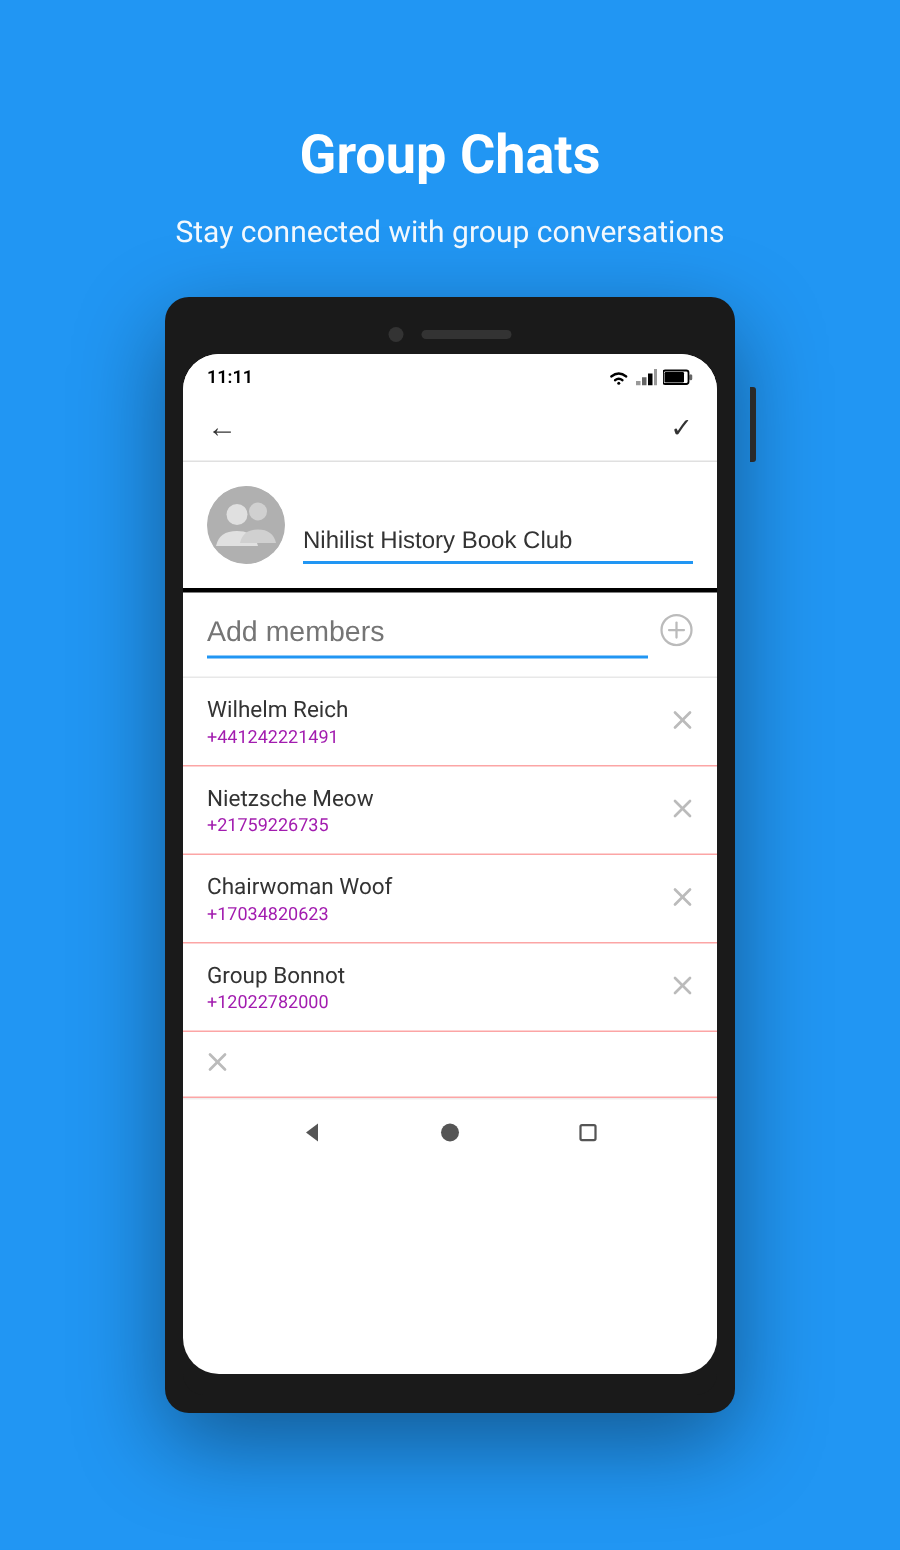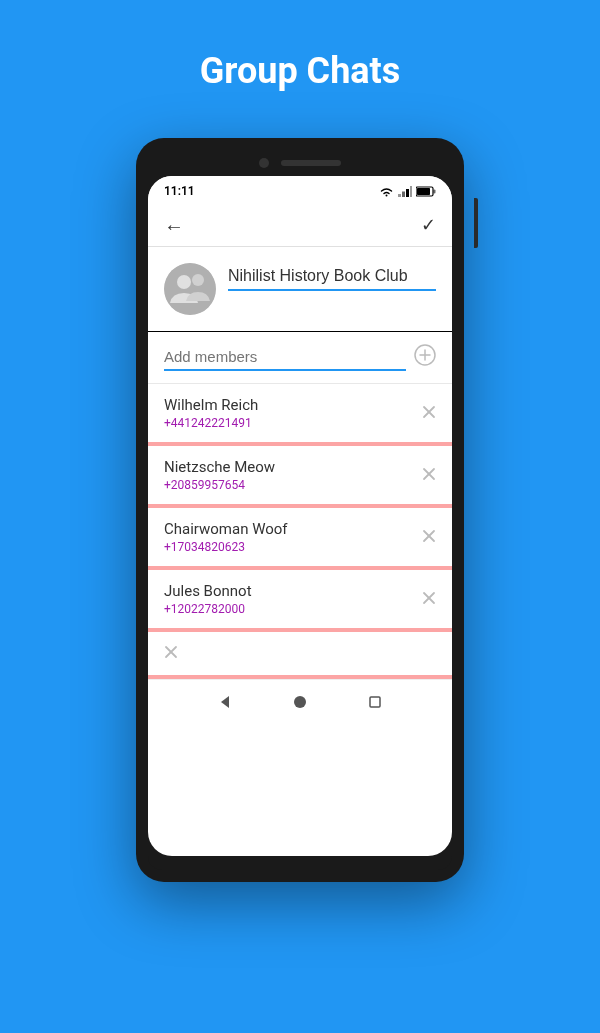--- a/index.html
+++ b/index.html
@@ -15,39 +15,40 @@
     .header-section {
       text-align: center;
       padding: 50px 60px 30px;
       color: white;
     }
 
     .header-title {
       font-size: 36px;
       font-weight: 700;
       margin-bottom: 16px;
+      margin-top: 32px;
     }
 
     .header-subtitle {
       font-size: 20px;
       font-weight: 400;
       line-height: 1.4;
       opacity: 0.95;
     }
 
     .phone-container {
       display: flex;
       justify-content: center;
       position: relative;
     }
 
     .phone-frame {
-      width: 328px;
+      width: 380px;
       background: #1a1a1a;
-      border-radius: 28px;
+      border-radius: 16px;
       padding: 12px;
       box-shadow: 0 20px 60px rgba(0,0,0,0.4);
       position: relative;
     }
 
     .phone-camera-area {
       display: flex;
       align-items: center;
       justify-content: center;
       padding: 8px 0;
@@ -129,24 +130,24 @@
       cursor: pointer;
     }
 
     .check-icon {
       color: #333;
       font-size: 18px;
     }
 
     .group-name-section {
       display: flex;
-      align-items: flex-start;
+      align-items: flex-end;
       padding: 16px;
       gap: 12px;
-      border-bottom: 1px solid #000000;
+      border-bottom: 3px solid #000000;
     }
 
     .group-avatar {
       width: 52px;
       height: 52px;
       border-radius: 50%;
       background: #ccc;
       overflow: hidden;
       flex-shrink: 0;
       position: relative;
@@ -174,21 +175,21 @@
       border-bottom: 1px solid #e8e8e8;
       display: flex;
       align-items: center;
       gap: 8px;
     }
 
     .add-members-input {
       flex: 1;
       border: none;
       border-bottom: 2px solid #2196F3;
-      font-size: 15px;
+      font-size: 19px;
       color: #6d28d9;
       padding: 4px 0;
       outline: none;
       background: transparent;
     }
 
     .add-member-icon {
       color: #bbb;
       font-size: 22px;
       cursor: pointer;
@@ -196,21 +197,21 @@
 
     .members-list {
       background: white;
     }
 
     .member-item {
       display: flex;
       align-items: center;
       justify-content: space-between;
       padding: 12px 16px;
-      border-bottom: 4px solid #fca5a5;
+      border-bottom: 1px solid #fca5a5;
     }
 
     .member-info {
       display: flex;
       flex-direction: column;
     }
 
     .member-name {
       font-size: 15px;
       color: #333;
@@ -252,20 +253,21 @@
       padding: 8px 0 6px;
       background: #1a1a1a;
       border-radius: 0 0 24px 24px;
     }
   </style>
 </head>
 <body>
 
 <div class="header-section">
   <h1 class="header-title">Group Chats</h1>
+  <p class="header-subtitle">Stay connected with group conversations</p>
 </div>
 
 <div class="phone-container">
   <div class="phone-frame">
 
     <div class="phone-side-button"></div>
 
     <div class="phone-camera-area">
       <div class="phone-camera"></div>
       <div class="phone-speaker"></div>
@@ -335,40 +337,40 @@
               <span class="member-phone">+441242221491</span>
             </div>
             <span class="remove-icon"><svg width="14" height="14" viewBox="0 0 14 14" fill="none">
                 <line x1="2" y1="2" x2="12" y2="12" stroke="#bbb" stroke-width="1.8" stroke-linecap="round"></line>
                 <line x1="12" y1="2" x2="2" y2="12" stroke="#bbb" stroke-width="1.8" stroke-linecap="round"></line>
               </svg></span>
           </div>
           <div class="member-item">
             <div class="member-info">
               <span class="member-name">Nietzsche Meow</span>
-              <span class="member-phone">+20859957654</span>
+              <span class="member-phone">+21759226735</span>
             </div>
             <span class="remove-icon"><svg width="14" height="14" viewBox="0 0 14 14" fill="none">
                 <line x1="2" y1="2" x2="12" y2="12" stroke="#bbb" stroke-width="1.8" stroke-linecap="round"></line>
                 <line x1="12" y1="2" x2="2" y2="12" stroke="#bbb" stroke-width="1.8" stroke-linecap="round"></line>
               </svg></span>
           </div>
           <div class="member-item">
             <div class="member-info">
               <span class="member-name">Chairwoman Woof</span>
               <span class="member-phone">+17034820623</span>
             </div>
             <span class="remove-icon"><svg width="14" height="14" viewBox="0 0 14 14" fill="none">
                 <line x1="2" y1="2" x2="12" y2="12" stroke="#bbb" stroke-width="1.8" stroke-linecap="round"></line>
                 <line x1="12" y1="2" x2="2" y2="12" stroke="#bbb" stroke-width="1.8" stroke-linecap="round"></line>
               </svg></span>
           </div>
           <div class="member-item">
             <div class="member-info">
-              <span class="member-name">Jules Bonnot</span>
+              <span class="member-name">Group Bonnot</span>
               <span class="member-phone">+12022782000</span>
             </div>
             <span class="remove-icon"><svg width="14" height="14" viewBox="0 0 14 14" fill="none">
                 <line x1="2" y1="2" x2="12" y2="12" stroke="#bbb" stroke-width="1.8" stroke-linecap="round"></line>
                 <line x1="12" y1="2" x2="2" y2="12" stroke="#bbb" stroke-width="1.8" stroke-linecap="round"></line>
               </svg></span>
           </div>
           <div class="member-item">
             <span class="remove-icon"><svg width="14" height="14" viewBox="0 0 14 14" fill="none">
                 <line x1="2" y1="2" x2="12" y2="12" stroke="#bbb" stroke-width="1.8" stroke-linecap="round"></line>

